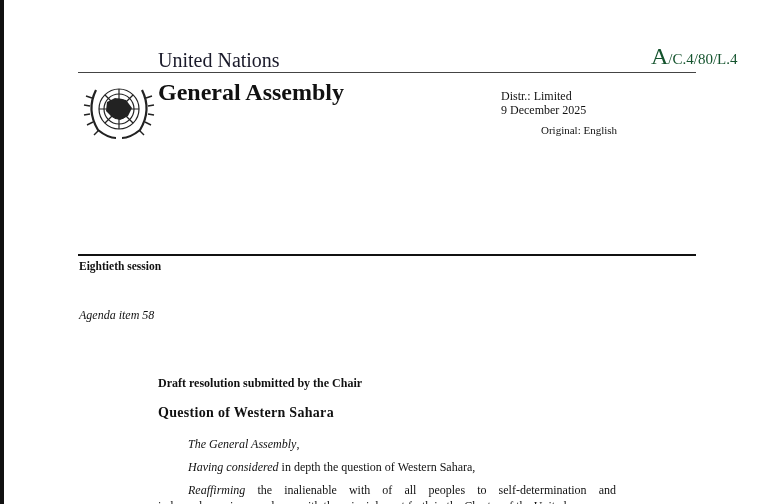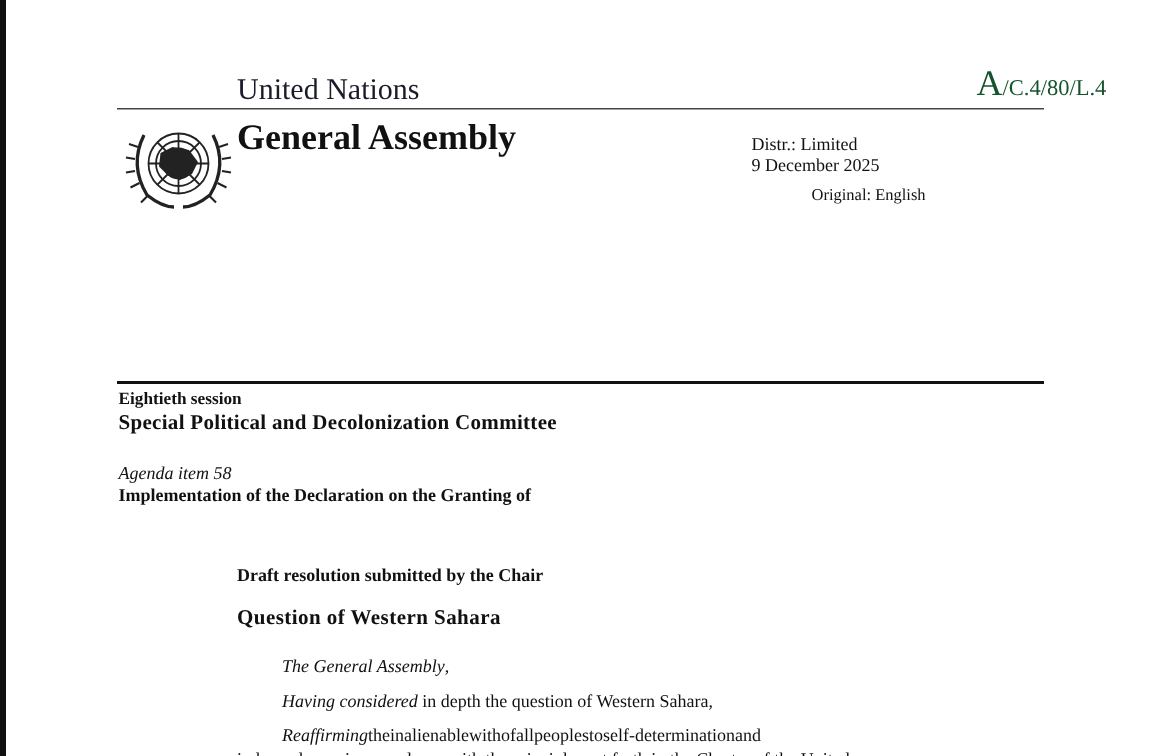--- a/index.html
+++ b/index.html
@@ -22,21 +22,21 @@
   .rule-mid { position: absolute; left: 78px; top: 254px; width: 618px; height: 2px; background: #111; }
   .sess { left: 79px; top: 260px; font-size: 11.5px; font-weight: bold; text-align: right; }
   .comm { left: 79px; top: 274px; font-size: 14px; font-weight: bold; line-height: 17px; letter-spacing: 0.2px; }
   .agenda { left: 79px; top: 308px; font-size: 12px; font-style: italic; }
   .impl { left: 79px; top: 323px; font-size: 12px; font-weight: bold; line-height: 15px; }
   .draft { left: 158px; top: 376px; font-size: 12px; font-weight: bold; text-align: center; }
   .question { left: 158px; top: 405px; font-size: 14px; font-weight: bold; letter-spacing: 0.3px; }
   .para { left: 188px; font-size: 12px; }
   .p1 { top: 437px; }
   .p2 { top: 460px; }
-  .p3 { left: 188px; top: 483px; width: 428px; font-size: 12px; display: flex; justify-content: flex-start; }
+  .p3 { left: 188px; top: 483px; width: 428px; font-size: 12px; display: flex; justify-content: space-between; }
   .p4 { left: 158px; top: 499px; width: 458px; font-size: 12px; overflow: hidden; height: 6px; line-height: 14px; }
   i { font-style: italic; }
 </style>
 </head>
 <body>
 
 <div class="left-bar"></div>
 
 <div class="abs un">United Nations</div>
 <div class="abs symbol"><span class="big">A</span><span>/C.4/80/L.4</span></div>
@@ -77,25 +77,23 @@
 <div class="abs distr">
   <div>Distr.: Limited</div>
   <div>9 December 2025</div>
 </div>
 <div class="abs orig">Original: English</div>
 
 <div class="rule-mid"></div>
 
 <div class="abs sess">Eightieth session</div>
 <div class="abs comm">
-  <div>Special Political and Decolonization Committee</div>
 </div>
 <div class="abs agenda">Agenda item 58</div>
 <div class="abs impl">
-  <div>Implementation of the Declaration on the Granting of</div>
 </div>
 
 <div class="abs draft">Draft resolution submitted by the Chair</div>
 <div class="abs question">Question of Western Sahara</div>
 
 <div class="abs para p1"><i>The General Assembly</i><span>,</span></div>
 <div class="abs para p2"><i>Having considered</i><span> in depth the question of Western Sahara,</span></div>
 <div class="abs p3">
   <i>Reaffirming</i>
   <span>the</span>

